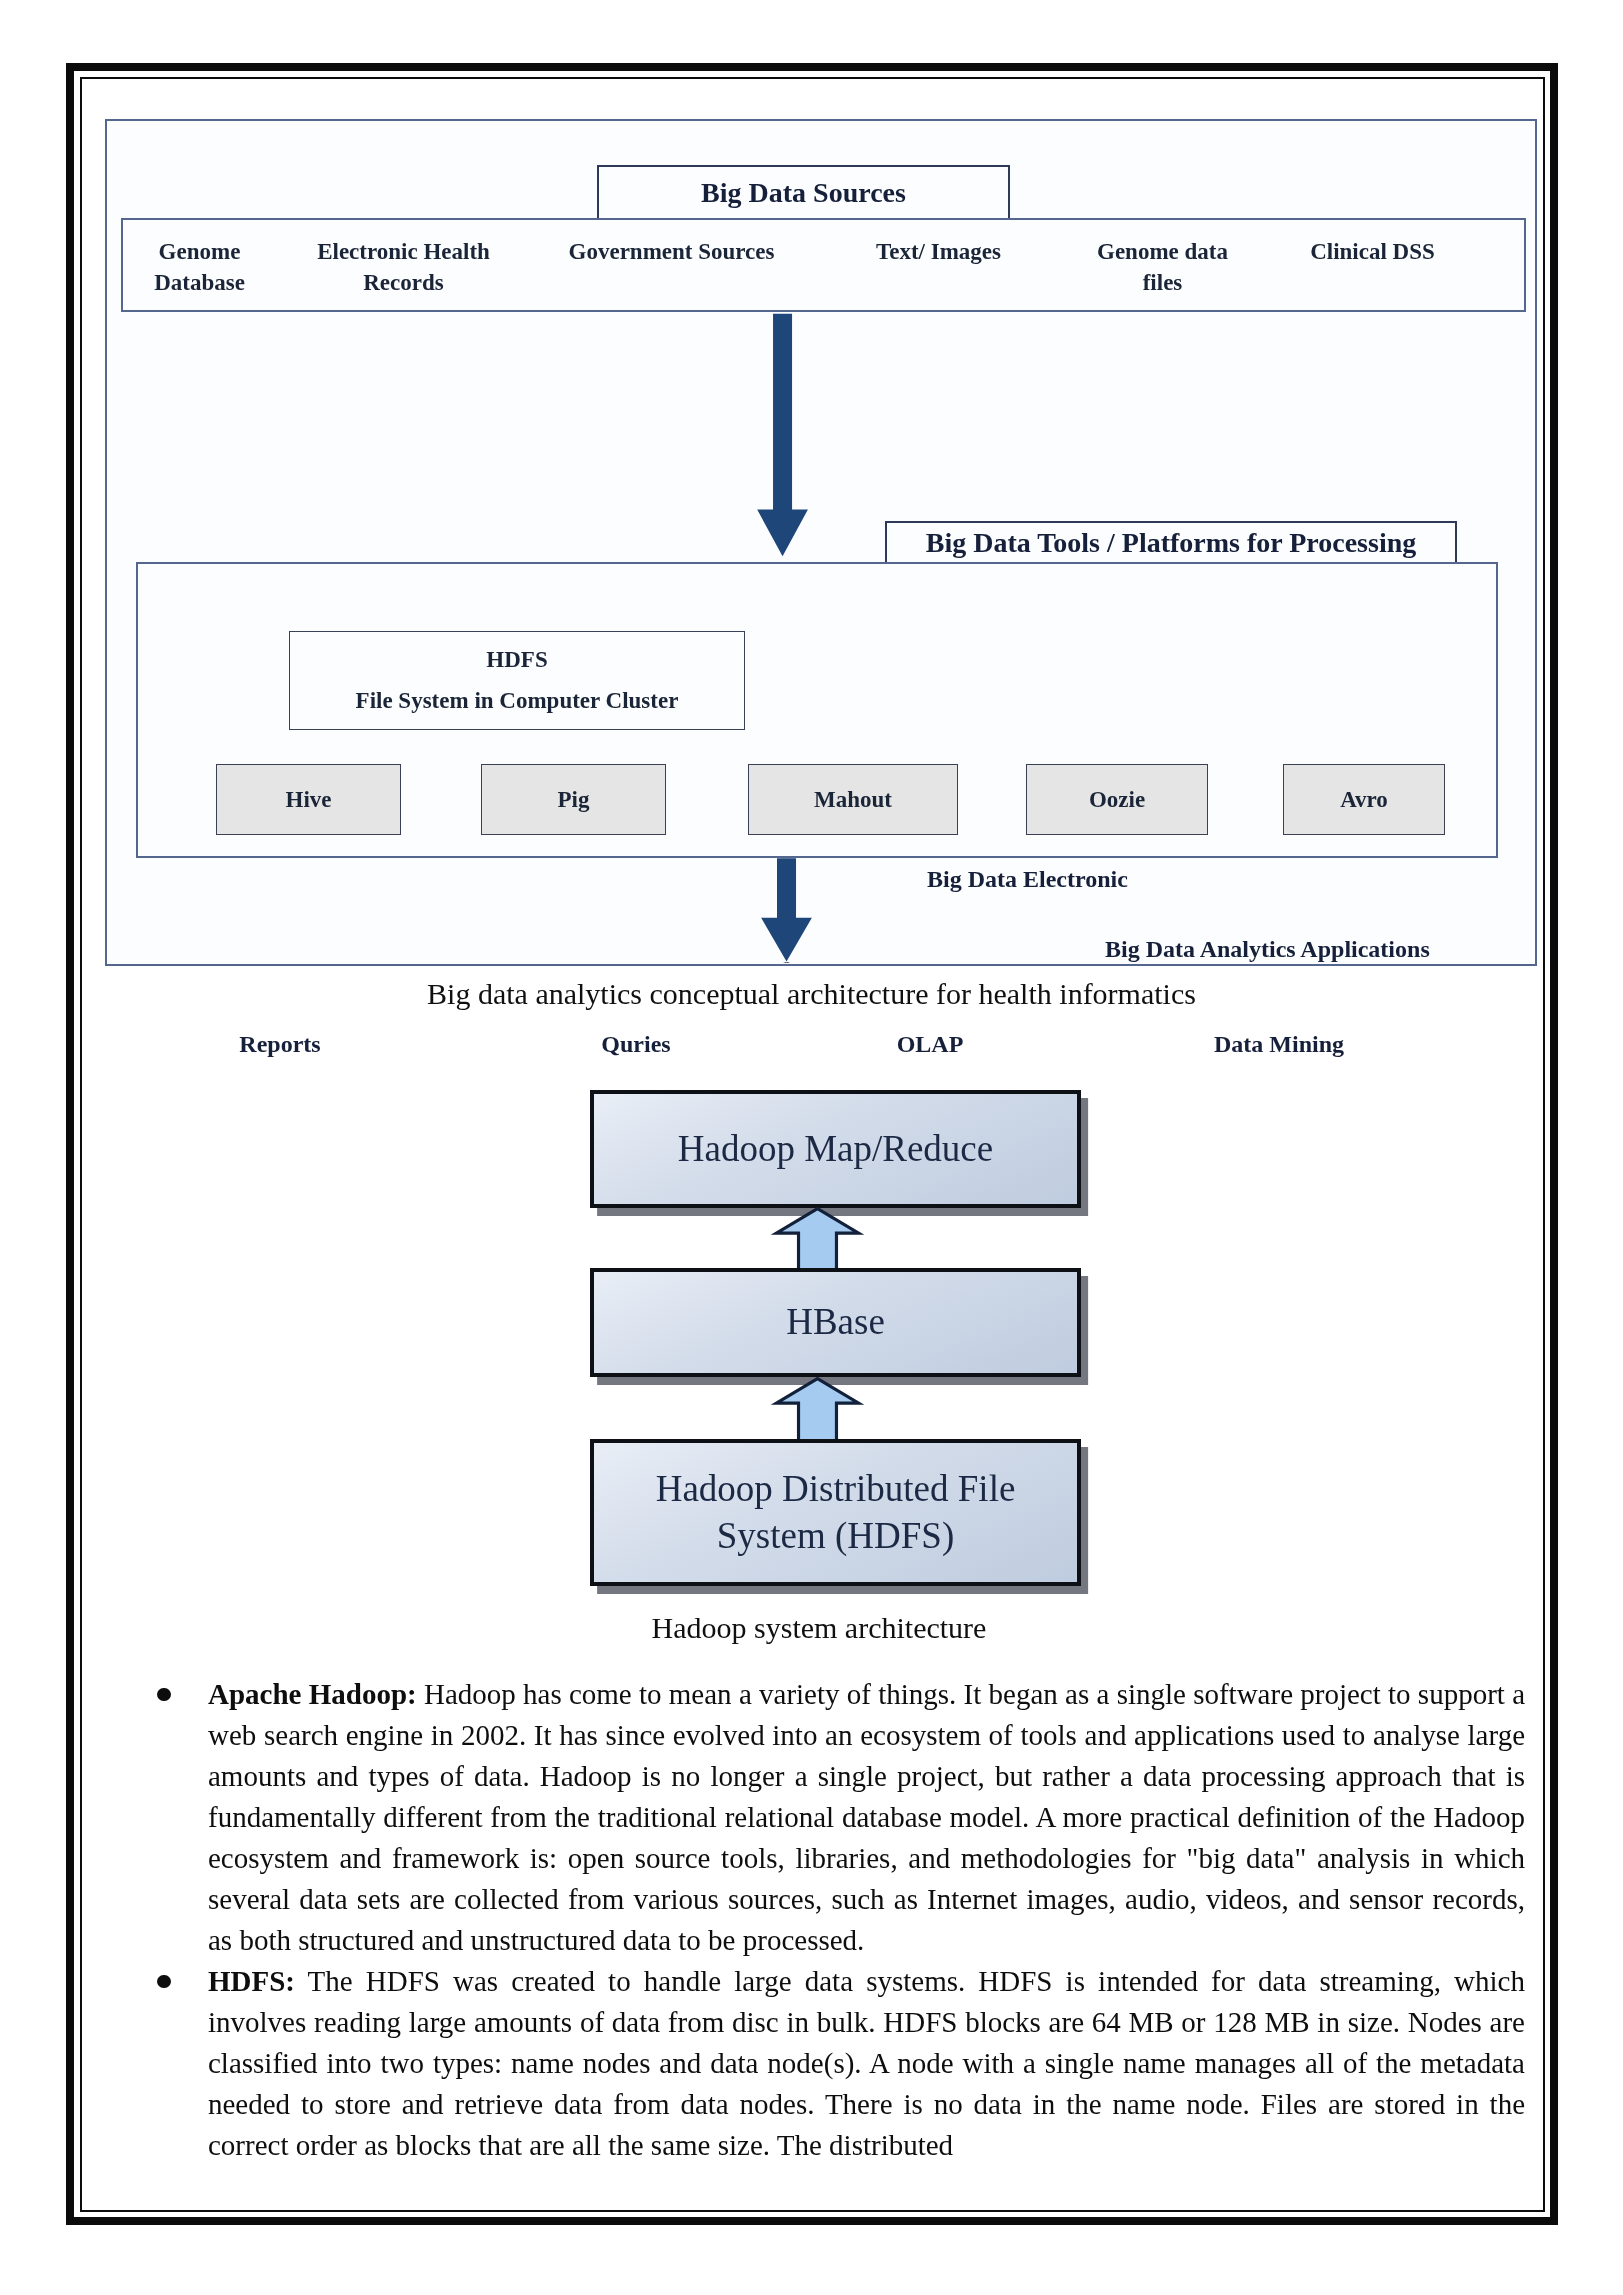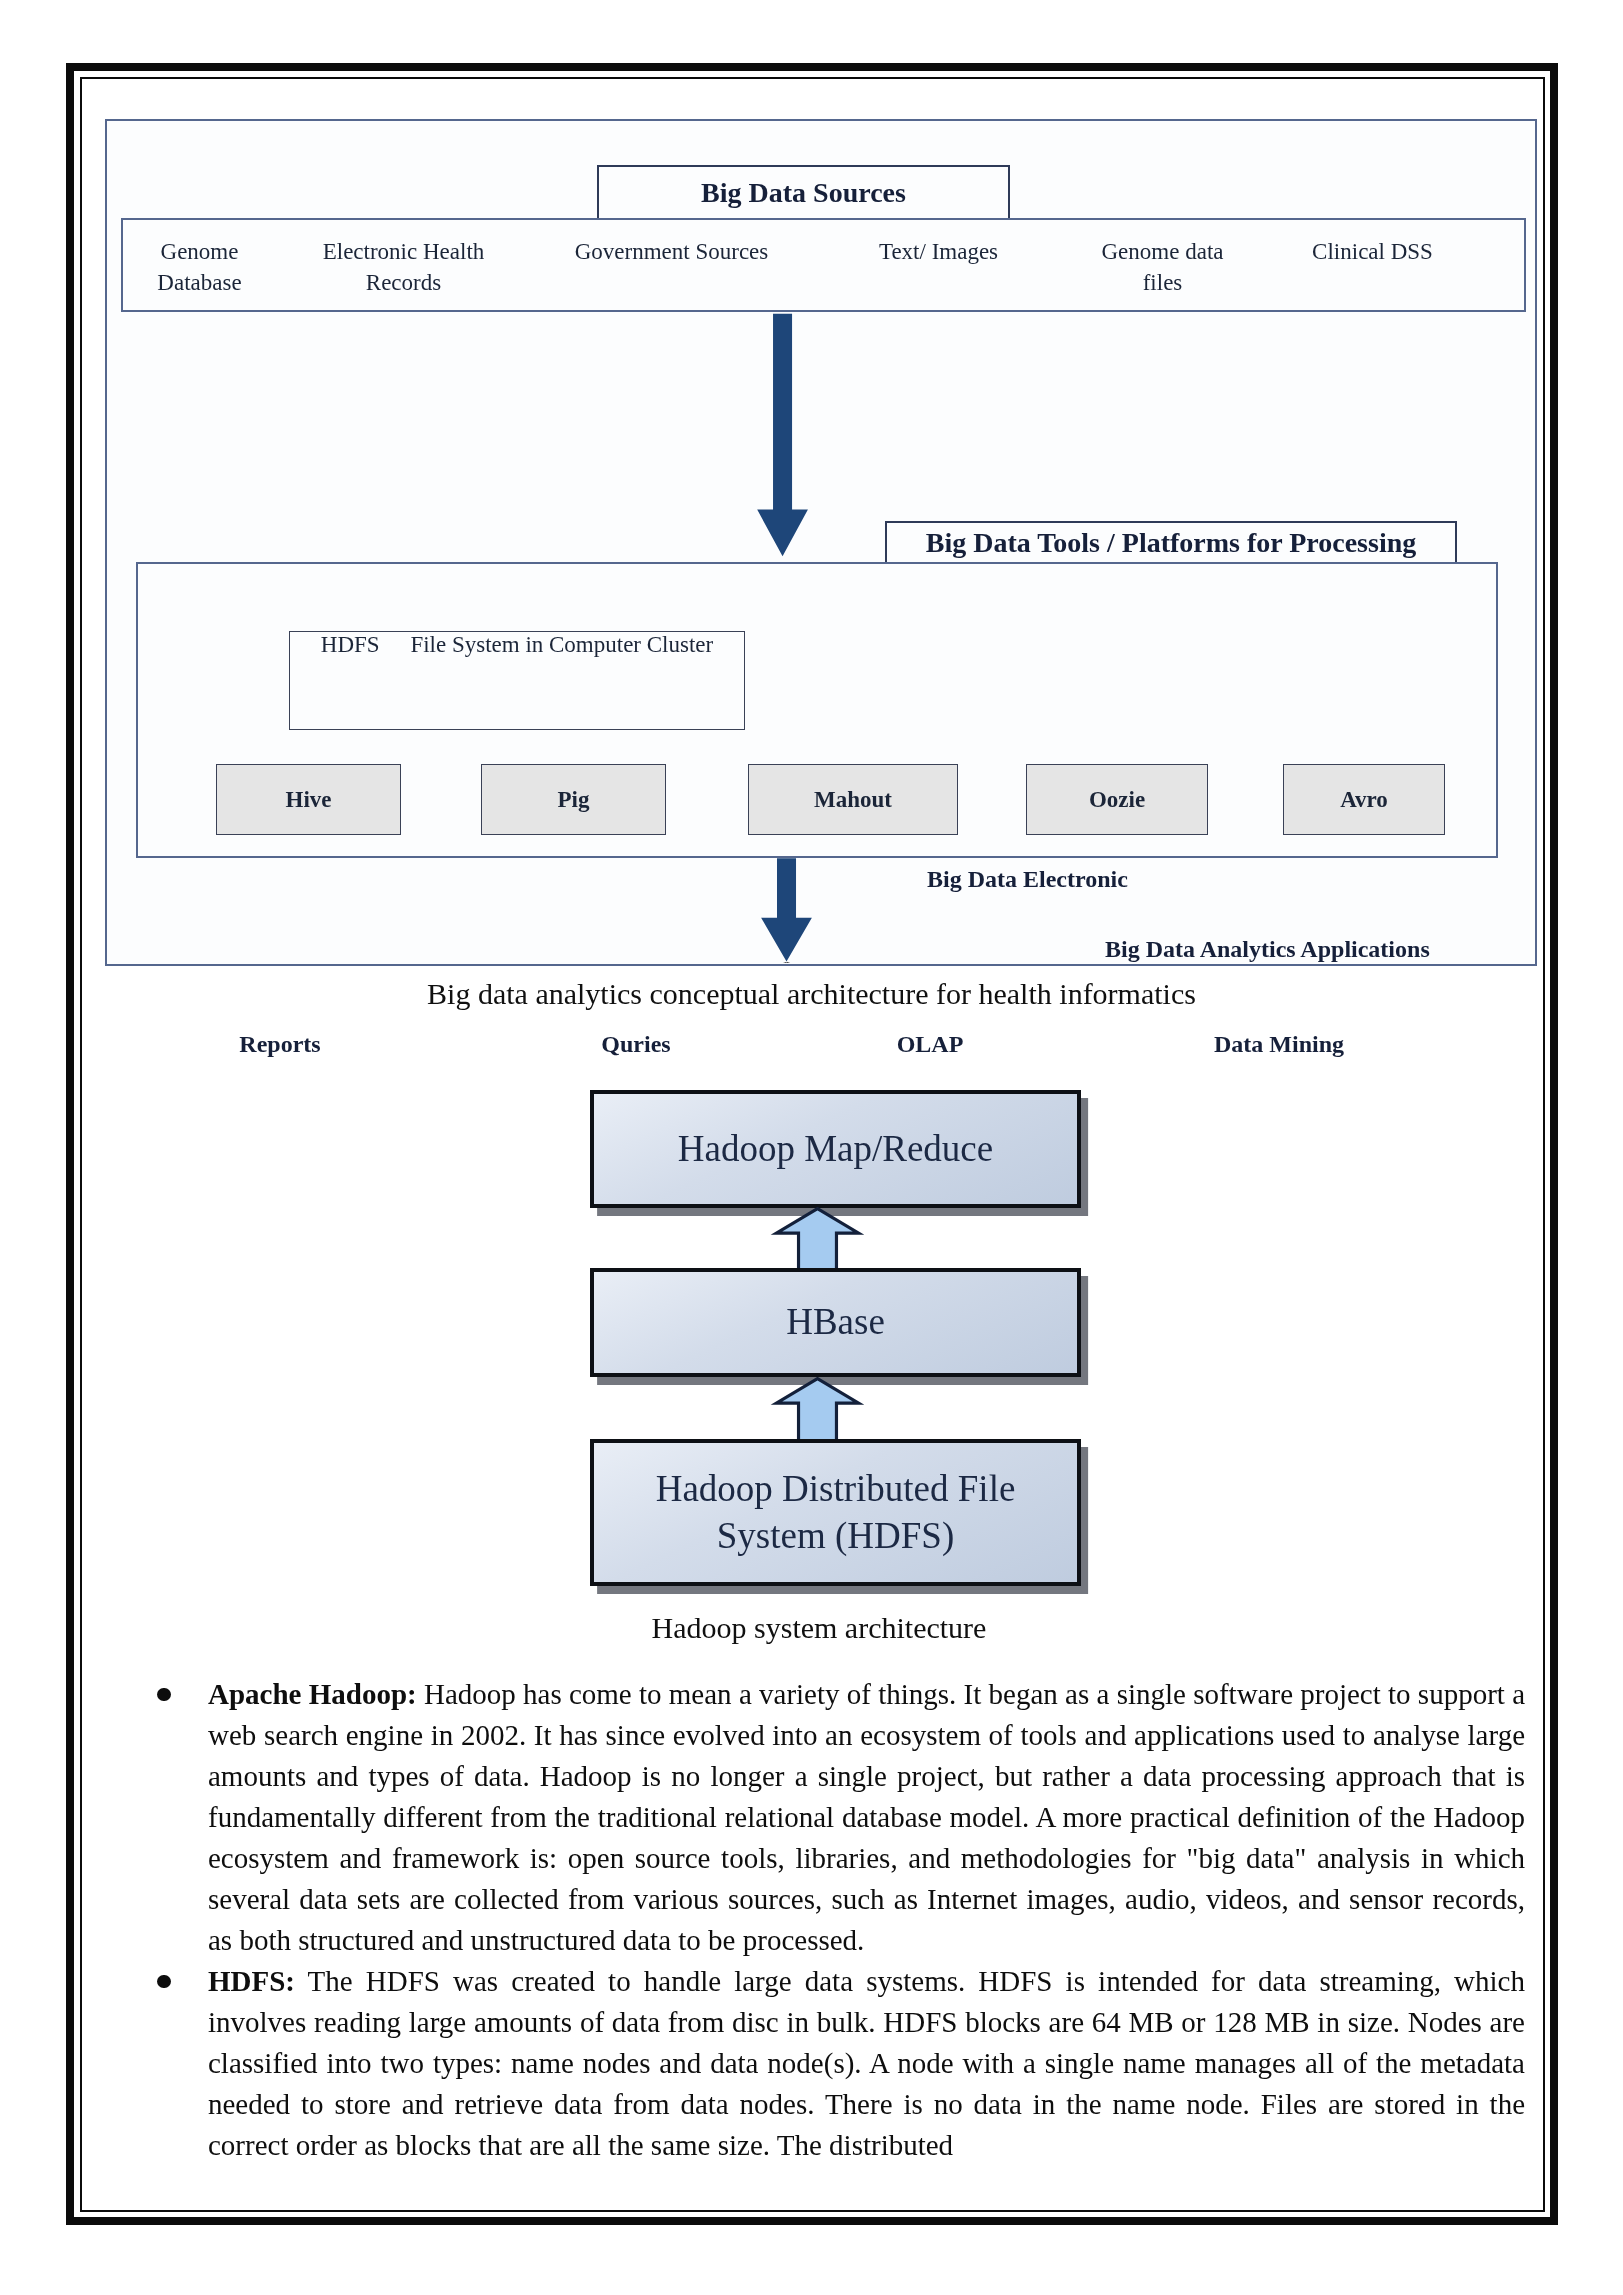--- a/index.html
+++ b/index.html
@@ -16,27 +16,27 @@
   .d1 { position:absolute; left:105px; top:119px; width:1432px; height:847px;
         border:2.4px solid #55678e; background:#fcfdfe; }
   .d1 .lbl-box { position:absolute; border:2.4px solid #2e3a58; background:#fcfdfe;
                  display:flex; align-items:center; justify-content:center;
                  font-weight:bold; font-size:28px; color:#16203a; }
   .d1-sources-label { left:490px; top:44px;  width:413px; height:55px; }
   .d1-tools-label   { left:778px; top:400px; width:572px; height:43px; }
   .d1-strip { position:absolute; left:13.5px; top:97px; width:1405px; height:94px;
               border:2.4px solid #55678e; background:#fcfdfe; }
   .src { position:absolute; top:17.4px; transform:translateX(-50%); text-align:center;
-         font-weight:normal; font-size:23px; line-height:1.32; color:#1b2538;
+         font-weight:bold; font-size:23px; line-height:1.32; color:#1b2538;
          white-space:pre-line; }
   .d1-tools-box { position:absolute; left:29px; top:441px; width:1362px; height:296px;
                   border:2.4px solid #55678e; background:#fcfdfe; }
   .tool-big { position:absolute; border:1.6px solid #3a4156; background:#fcfdfe;
-              display:flex; flex-direction:row; justify-content:space-evenly;
-              text-align:center; font-weight:normal; font-size:23px; color:#1b2538; }
+              display:flex; flex-direction:column; justify-content:space-evenly;
+              text-align:center; font-weight:bold; font-size:23px; color:#1b2538; }
   .tool-sm  { position:absolute; top:200px; height:71px; border:1.6px solid #3a4156;
               background:#e5e5e5; display:flex; align-items:center; justify-content:center;
               font-weight:bold; font-size:23px; color:#1b2538; }
   .d1-note { position:absolute; font-weight:bold; font-size:24px; color:#16203a; }
   .d1-analytics    { left:820px; top:745px; }
   .d1-applications { left:998px; top:815px; }
   .out-lbl { position:absolute; top:910px; transform:translateX(-50%);
              font-weight:bold; font-size:24px; color:#16203a; }
   .d1 svg.overlay { position:absolute; left:0; top:0; width:1428px; height:842px; }
 

